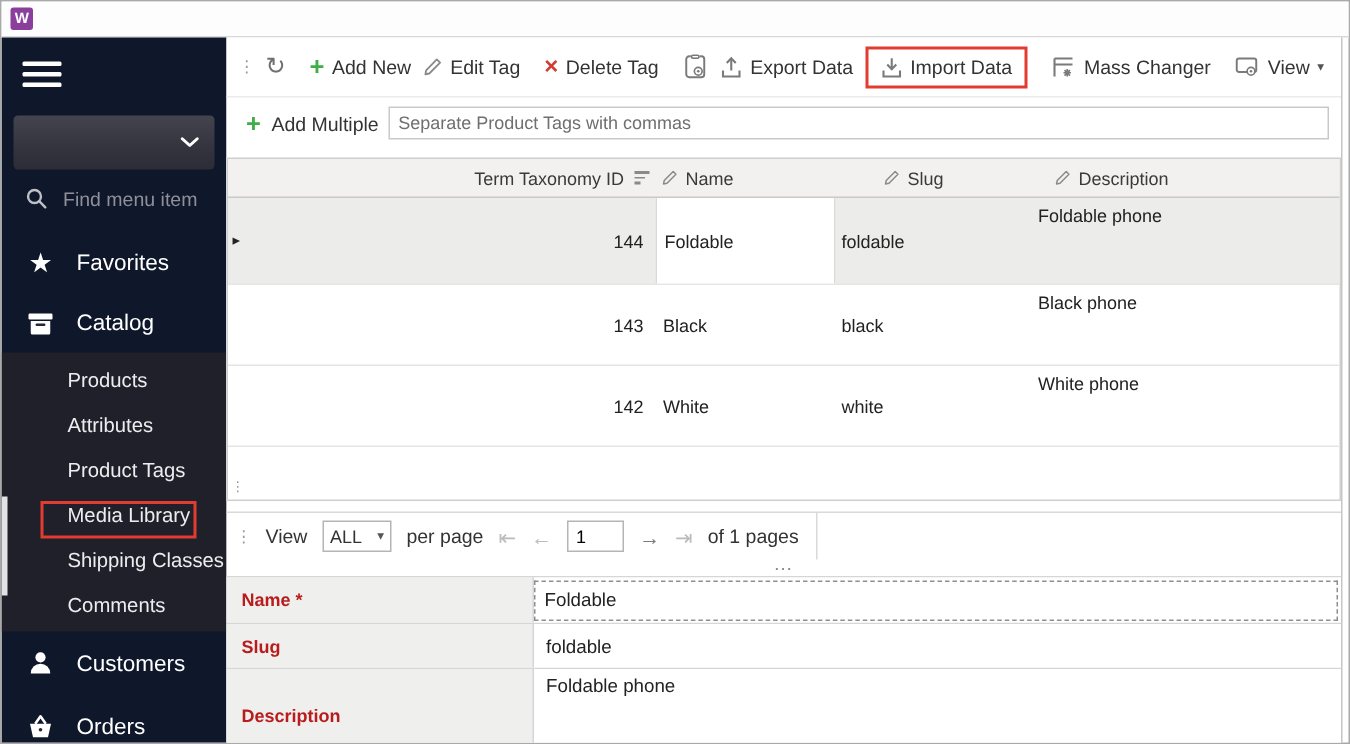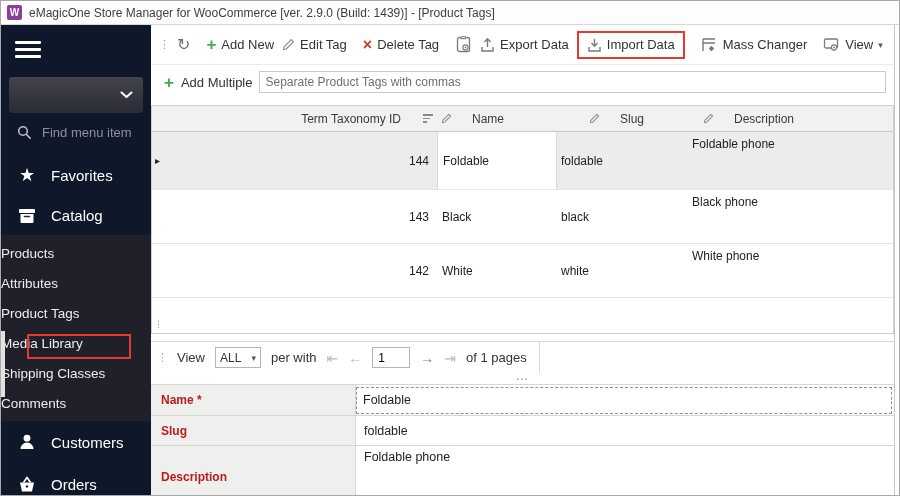--- a/index.html
+++ b/index.html
@@ -24,21 +24,21 @@
                     display:flex; align-items:center; justify-content:flex-end; padding-right:10px; }
   .search-row { position:absolute; left:0; top:92px; width:150px; height:30px; display:flex;
                 align-items:center; gap:10px; padding-left:16px; }
   .search-input { background:transparent; border:none; outline:none; color:#cfcfd6; font-size:13px; width:100px; }
   .search-input::placeholder { color:#8f909a; }
   .nav { position:absolute; left:0; top:130px; width:150px; }
   .nav-item { height:40px; display:flex; align-items:center; gap:14px; padding-left:16px;
               font-size:15px; color:#fff; cursor:pointer; }
   .nav-item .nicon { width:20px; display:flex; justify-content:center; }
   .submenu { background:#1f202a; padding:3px 0; }
-  .sub-item { height:30px; display:flex; align-items:center; font-size:13.5px;
+  .sub-item { height:30px; display:flex; align-items:center; padding-left:44px; font-size:13.5px;
               color:#ededf0; cursor:pointer; }
   .star-glyph { font-size:18px; line-height:1; }
   .annotation-box-sidebar { position:absolute; left:26px; top:309px; width:104px; height:25px;
                             border:2px solid #e23b31; pointer-events:none; }
   .sidebar-scroll-thumb { position:absolute; left:0; top:306px; width:4px; height:66px; background:#e3e3e6; }
 
   
   .main { position:absolute; left:150px; top:24px; width:743px; height:472px; background:#fff; }
   .right-border { position:absolute; left:893px; top:24px; width:1px; height:472px; background:#c6c6c6; }
 
@@ -59,21 +59,21 @@
               align-items:center; gap:7px; padding-left:13px; font-size:13px; color:#333; }
   .addmulti input { flex:1; height:22px; margin-right:8px; border:1px solid #c9c9c9; font-size:12px;
                     padding-left:5px; color:#000000; outline:none; }
   .addmulti input::placeholder { color:#6f6f6f; }
 
   
   .grid { position:absolute; left:0; top:80px; width:743px; height:229px; border:1px solid #cfcfcf;
           background:#fff; font-size:12px; color:#222; }
   .grid-header { display:grid; grid-template-columns:14px 271px 120px 110px 1fr; height:26px;
                  background:#f2f1ef; border-bottom:1px solid #c9c9c9; align-items:center; color:#3a3a3a; }
-  .gh-cell { display:flex; align-items:center; gap:20px; height:100%; }
+  .gh-cell { display:flex; align-items:center; gap:5px; height:100%; }
   .gh-id { justify-content:flex-end; padding-right:4px; }
   .gh-name { padding-left:4px; }
   .gh-slug { padding-left:32px; }
   .gh-desc { padding-left:36px; }
   .sort-icon { display:inline-flex; flex-direction:column; gap:2px; margin-left:2px; }
   .sort-icon i { display:block; height:1.5px; background:#8a8a8a; }
   .sort-icon i:nth-child(1){width:10px;} .sort-icon i:nth-child(2){width:7px;} .sort-icon i:nth-child(3){width:4px;}
   .grid-row { display:grid; grid-template-columns:14px 271px 120px 110px 1fr; border-bottom:1px solid #e5e5e5; }
   .row-selected { background:#ececea; }
   .gc { display:flex; align-items:center; }
@@ -114,21 +114,20 @@
 
   svg { display:block; }
 </style>
 </head>
 <body>
 
 <div class="window">
 
   <div class="titlebar">
     <div class="app-logo">W</div>
-    <div class="app-title">eMagicOne Store Manager for WooCommerce [ver. 2.9.0 (Build: 1439)] - [Product Tags]</div>
   </div>
 
   <div class="sidebar">
     <div class="hamburger">
       <span></span>
         <span></span>
         <span></span>
     </div>
 
     <div class="store-selector">
@@ -360,21 +359,21 @@
       <div class="grid-bottom-handle">⋮</div>
     </div>
 
     <div class="pager">
       <span class="tb-handle">⋮</span>
       <span>View</span>
       <span class="pg-select">
         <span>ALL</span>
         <span class="caret">▾</span>
       </span>
-      <span>per with</span>
+      <span>per page</span>
       <span class="pg-arrow pg-disabled">⇤</span>
       <span class="pg-arrow pg-disabled">←</span>
       <input class="pg-input" type="text" value="1" style="">
       <span class="pg-arrow pg-enabled">→</span>
       <span class="pg-arrow pg-disabled">⇥</span>
       <span>of 1 pages</span>
       <span class="pg-sep"></span>
     </div>
 
     <div class="detail">

